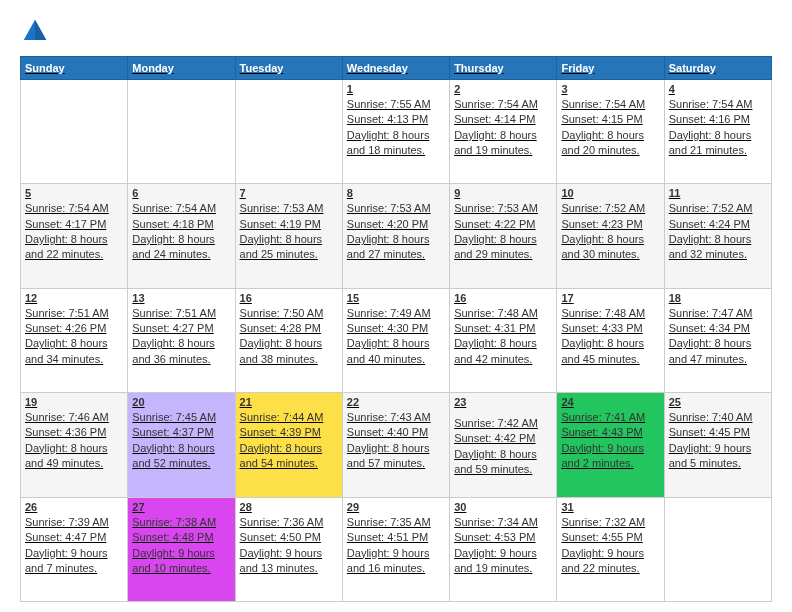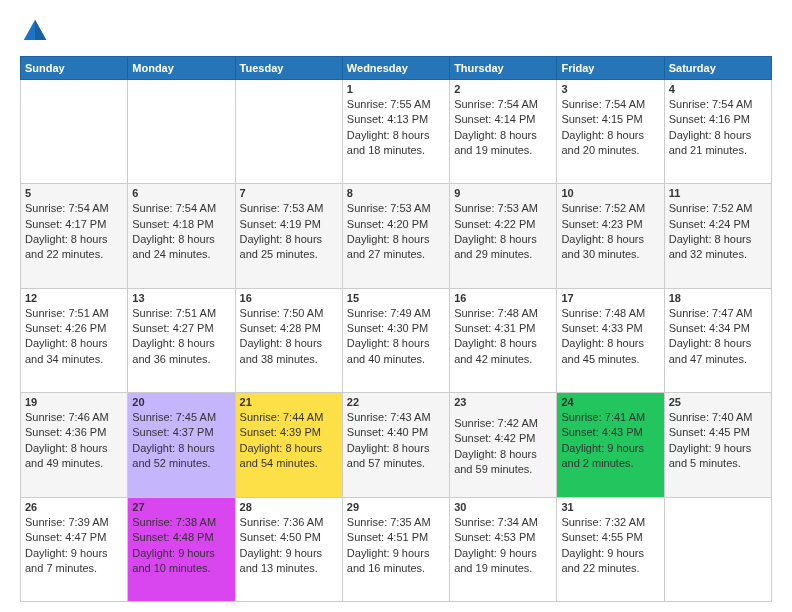--- a/index.html
+++ b/index.html
@@ -53,20 +53,21 @@
     .location {
       font-size: 14px;
       color: #555;
     }
     .calendar {
       flex: 1;
       border: 1px solid #ccc;
       border-collapse: collapse;
       width: 100%;
       table-layout: fixed;
+      text-decoration: underline;
     }
     .calendar th {
       background: #2575b8;
       color: #fff;
       font-size: 11px;
       font-weight: bold;
       padding: 5px 4px;
       text-align: left;
       border: 1px solid #1a63a0;
     }

